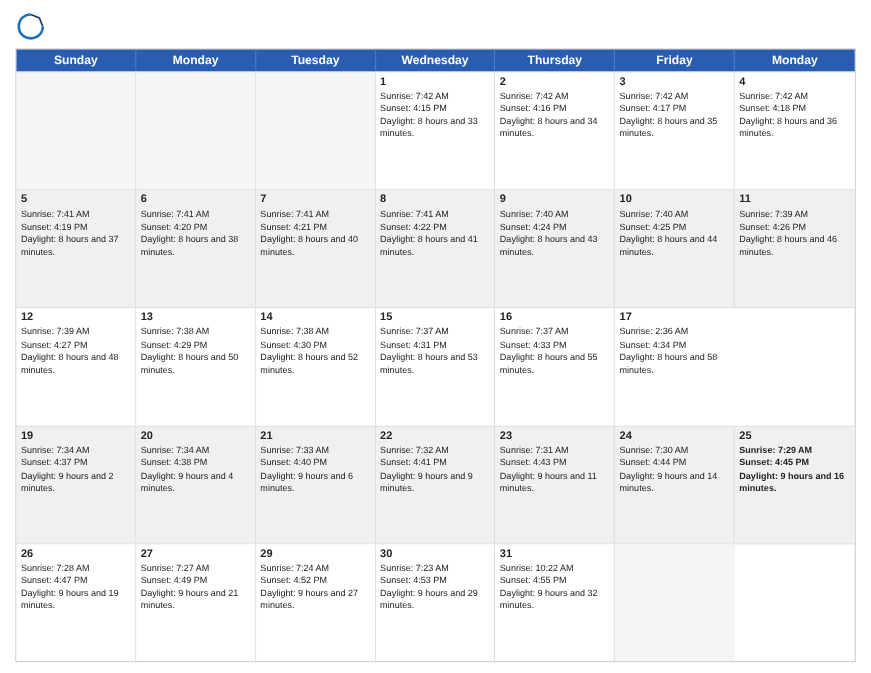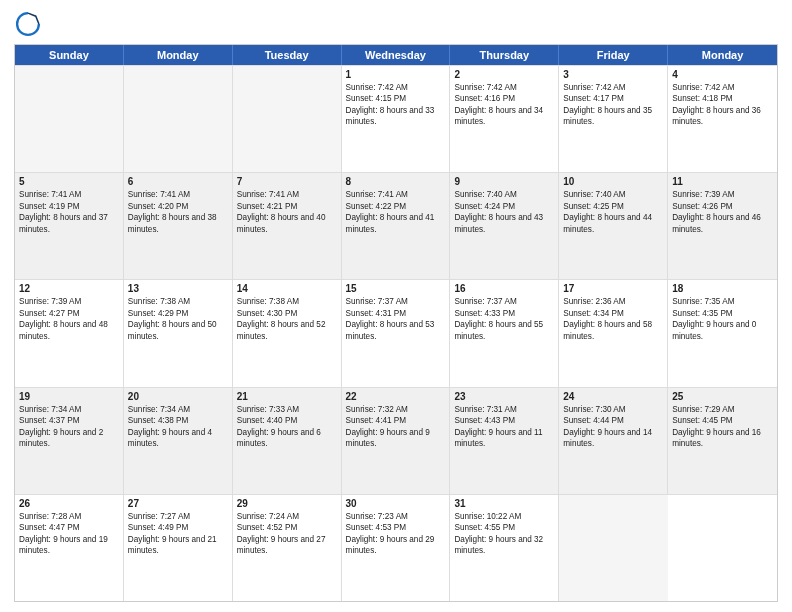--- a/index.html
+++ b/index.html
@@ -243,26 +243,20 @@
             <div class="cell-text" style="white-space: pre-line;">Sunrise: 7:37 AM
 Sunset: 4:33 PM
 Daylight: 8 hours and 55 minutes.</div>
           </div>
           <div class="cal-cell">
             <span class="day-num">17</span>
             <div class="cell-text" style="white-space: pre-line;">Sunrise: 2:36 AM
 Sunset: 4:34 PM
 Daylight: 8 hours and 58 minutes.</div>
           </div>
-          <div class="cal-cell">
-            <span class="day-num">18</span>
-            <div class="cell-text" style="white-space: pre-line;">Sunrise: 7:35 AM
-Sunset: 4:35 PM
-Daylight: 9 hours and 0 minutes.</div>
-          </div>
         </div>
         <div class="cal-row">
           <div class="cal-cell shaded">
             <span class="day-num">19</span>
             <div class="cell-text" style="white-space: pre-line;">Sunrise: 7:34 AM
 Sunset: 4:37 PM
 Daylight: 9 hours and 2 minutes.</div>
           </div>
           <div class="cal-cell shaded">
             <span class="day-num">20</span>
@@ -289,21 +283,21 @@
 Daylight: 9 hours and 11 minutes.</div>
           </div>
           <div class="cal-cell shaded">
             <span class="day-num">24</span>
             <div class="cell-text" style="white-space: pre-line;">Sunrise: 7:30 AM
 Sunset: 4:44 PM
 Daylight: 9 hours and 14 minutes.</div>
           </div>
           <div class="cal-cell shaded">
             <span class="day-num">25</span>
-            <div class="cell-text" style="white-space: pre-line;">Sunrise: 7:29 AM
+            <div class="cell-text" style="white-space: pre-line; font-weight: bold;">Sunrise: 7:29 AM
 Sunset: 4:45 PM
 Daylight: 9 hours and 16 minutes.</div>
           </div>
         </div>
         <div class="cal-row">
           <div class="cal-cell">
             <span class="day-num">26</span>
             <div class="cell-text" style="white-space: pre-line;">Sunrise: 7:28 AM
 Sunset: 4:47 PM
 Daylight: 9 hours and 19 minutes.</div>

